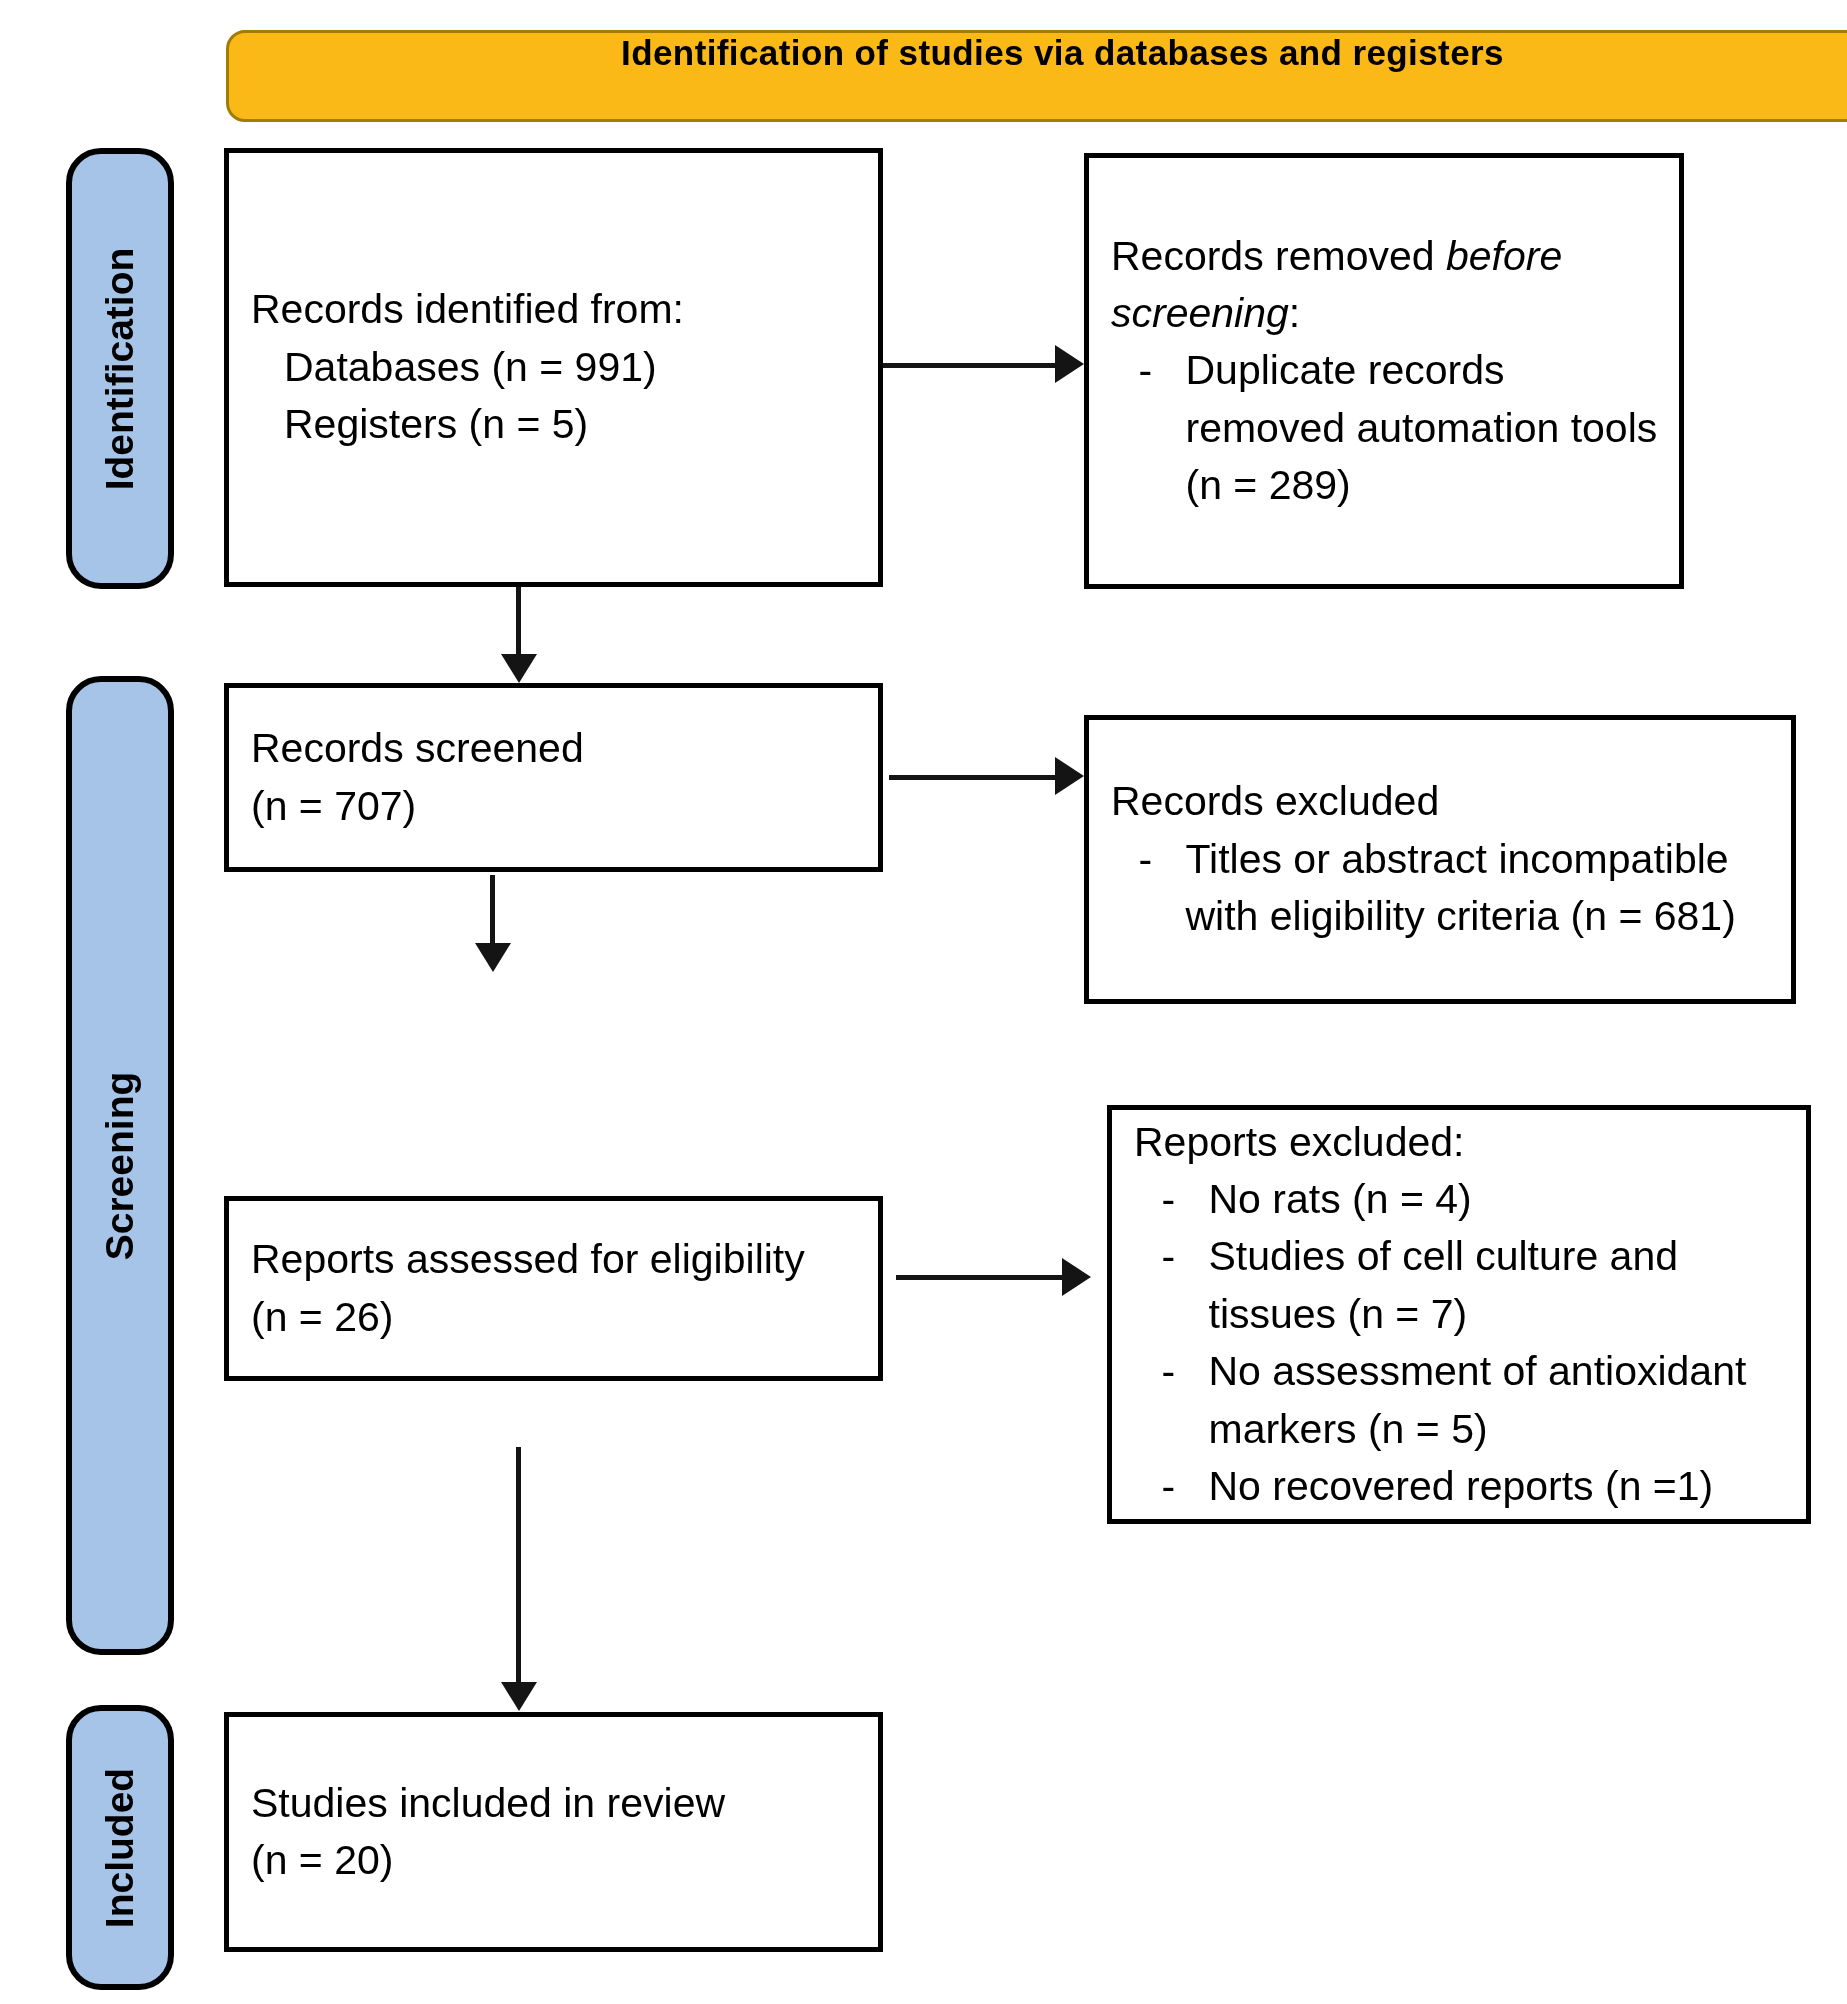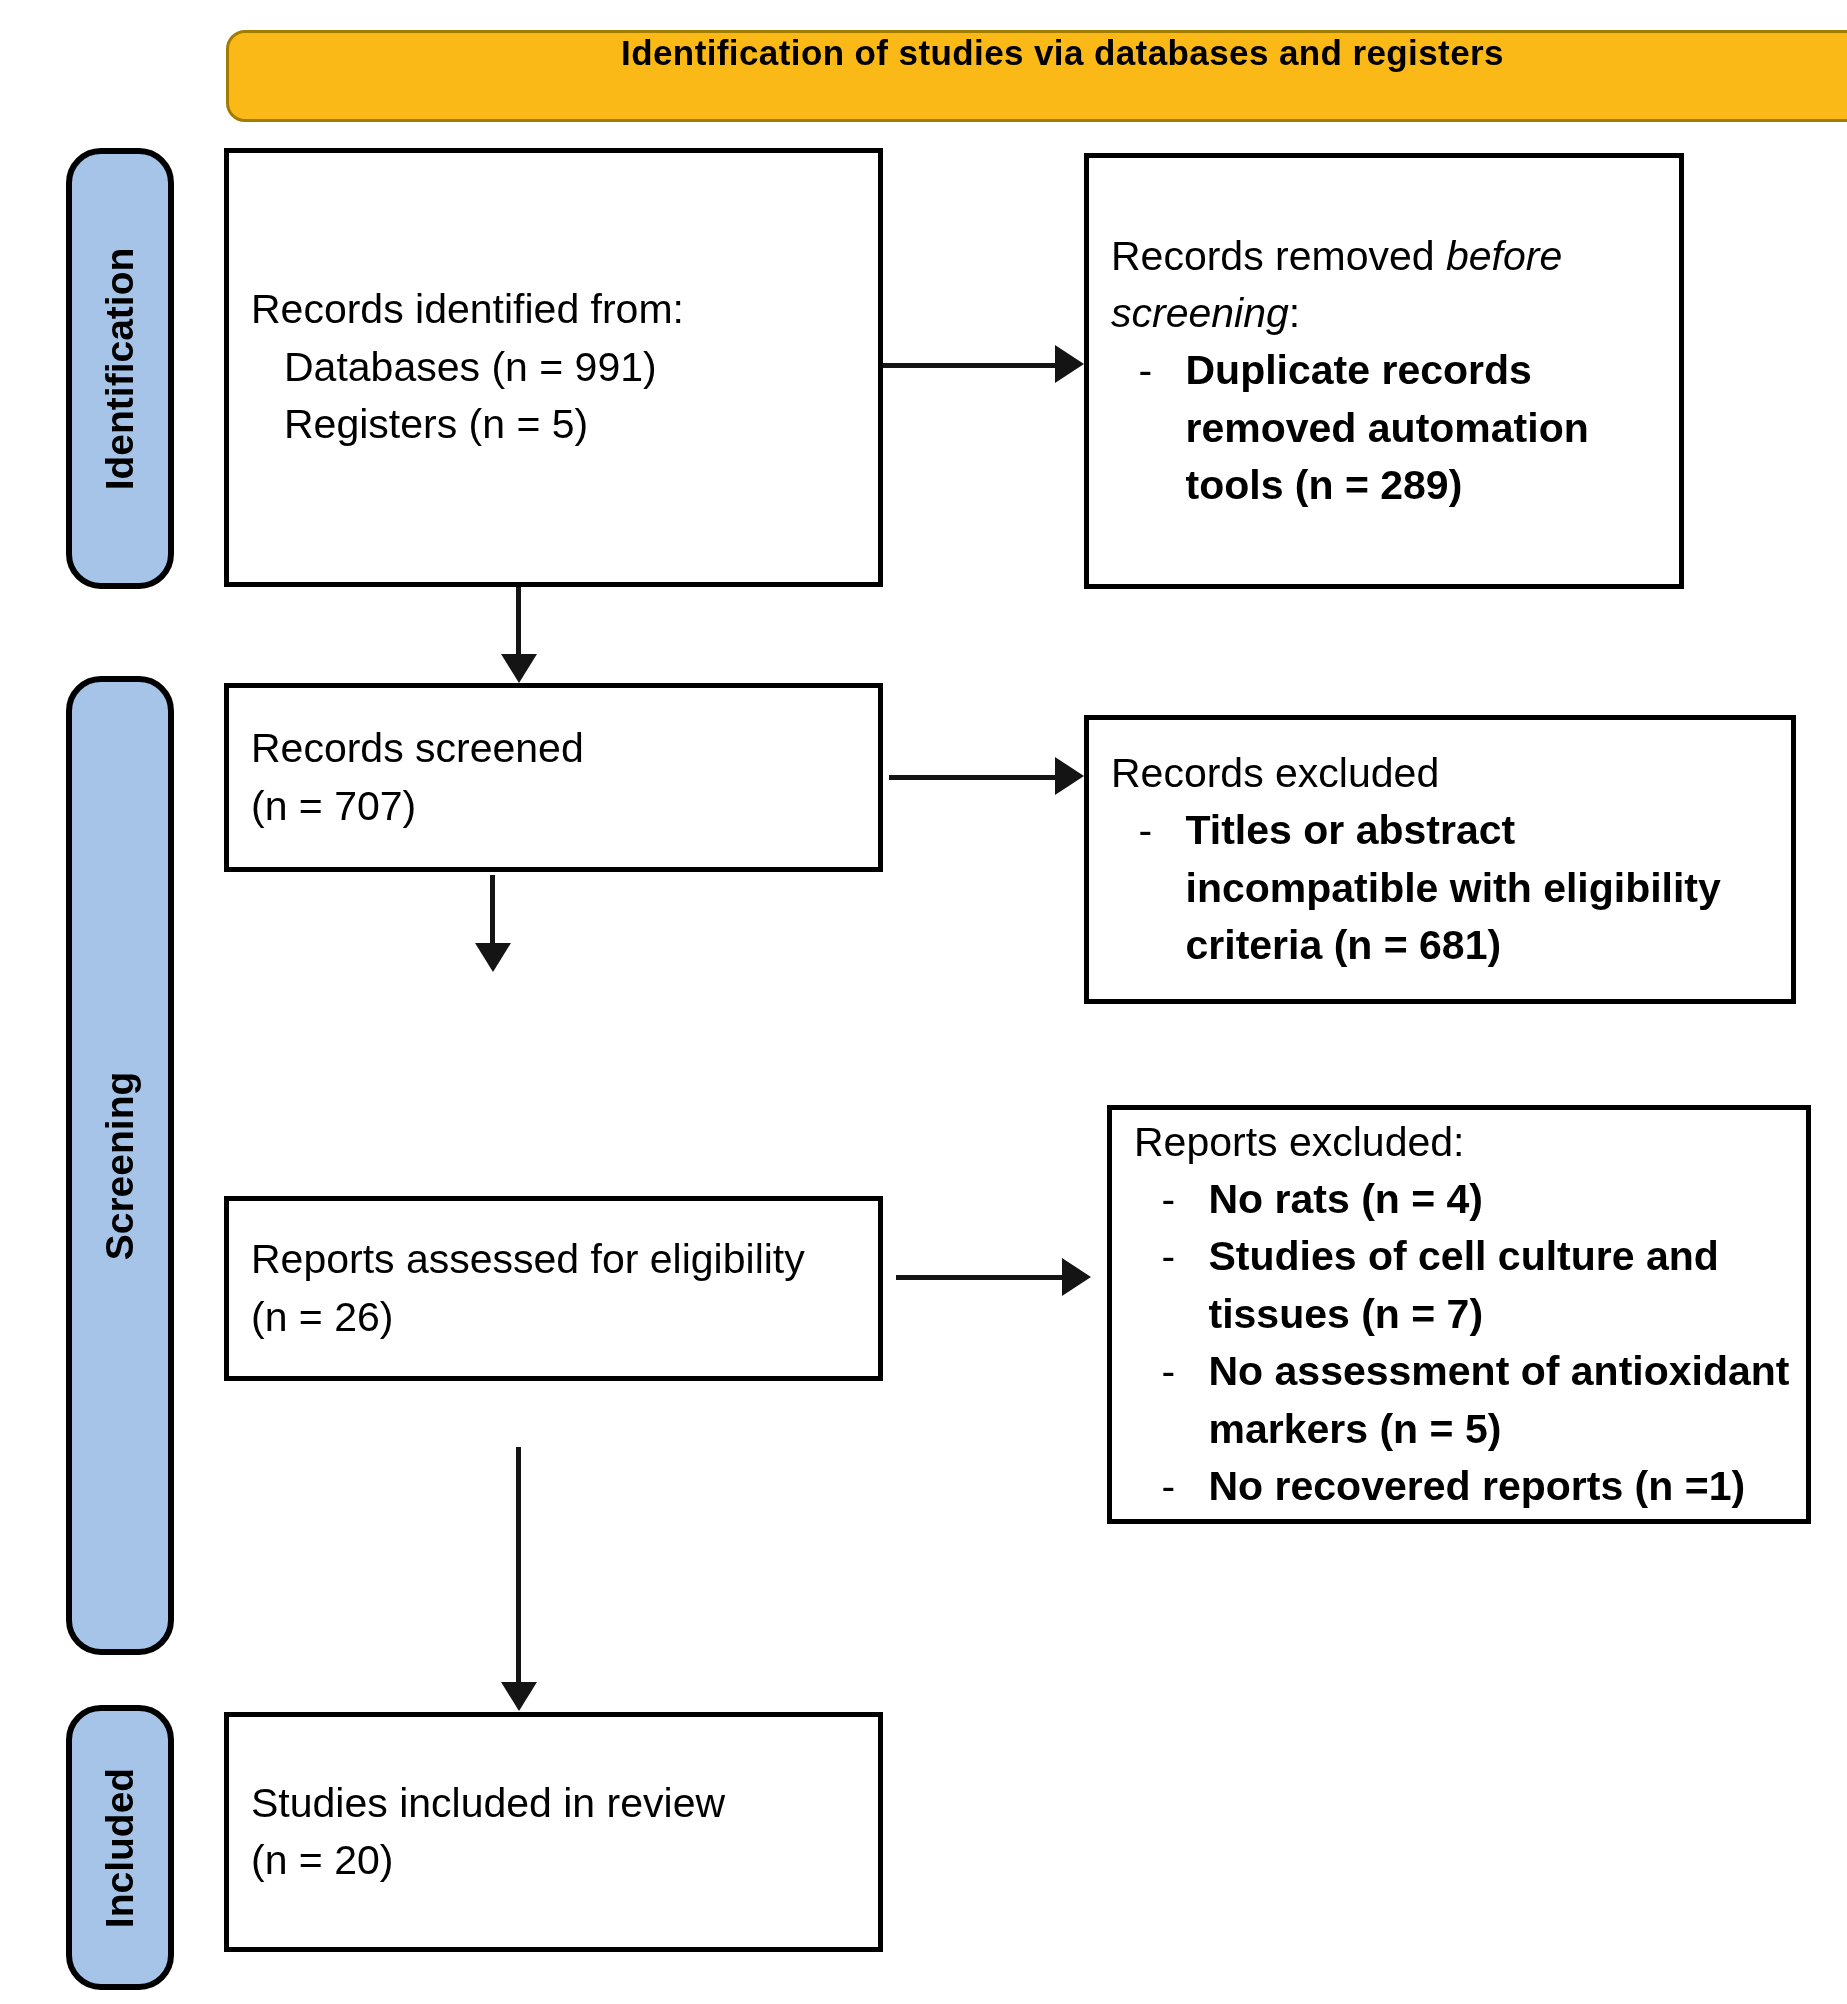--- a/index.html
+++ b/index.html
@@ -54,21 +54,21 @@
   #box-screened  {left:224px; top:683px;  width:659px; height:189px;}
   #box-records-excluded{left:1084px; top:715px; width:712px; height:289px;}
   #box-assessed  {left:224px; top:1196px; width:659px; height:185px;}
   #box-reports-excluded{left:1091px; top:1105px; width:704px; height:419px;margin-left:16px;}
   #box-included  {left:224px; top:1712px; width:659px; height:240px;}
   .indent{margin-left:33px;}
   .hdr span{white-space:pre-wrap;}
   .it{font-style:italic;}
   .bullet{display:flex;}
   .bullet .dash{flex:0 0 47px; margin-left:27.5px;}
-  .bullet .btext{flex:1;font-weight:bold;}
+  .bullet .btext{flex:1;}
   
   .aline{position:absolute; background:#141414;}
   .ahead{position:absolute; width:0; height:0;}
   .ahead.right{border-top:19.5px solid transparent; border-bottom:19.5px solid transparent; border-left:29px solid #141414;}
   .ahead.down{border-left:18px solid transparent; border-right:18px solid transparent; border-top:29px solid #141414;}
 </style>
 </head>
 <body>
 
 <div class="canvas">

